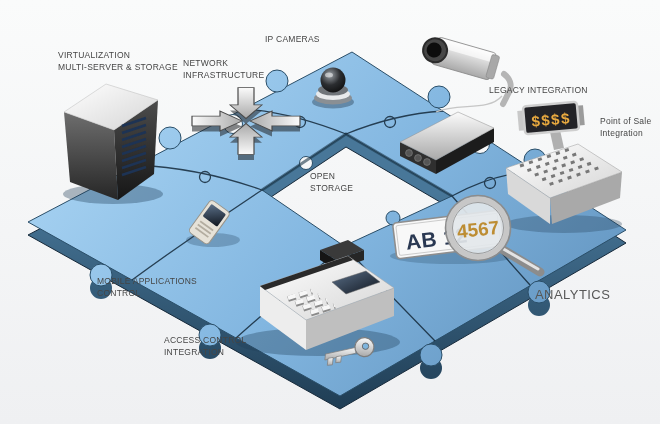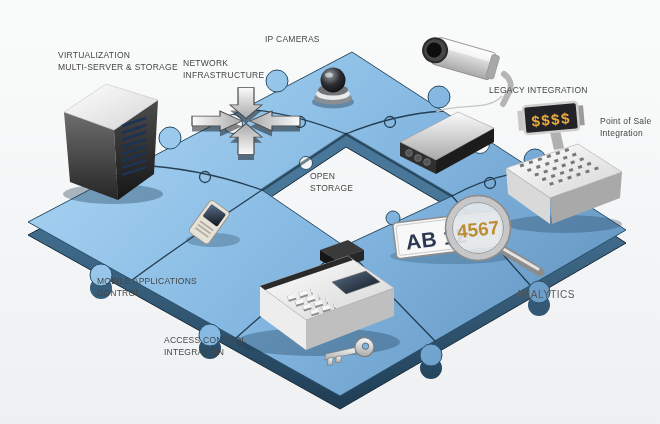--- a/index.html
+++ b/index.html
@@ -13,21 +13,21 @@
        color:#454545;letter-spacing:.25px;white-space:nowrap;}
   .lbl span{display:block;padding-left:16px;}
   #lbl-virtualization{left:42px;top:49px;}
   #lbl-network{left:167px;top:57px;}
   #lbl-ip-cameras{left:249px;top:33px;}
   #lbl-legacy{left:473px;top:84px;}
   #lbl-pos{left:584px;top:115px;}
   #lbl-open{left:294px;top:170px;}
   #lbl-mobile{left:81px;top:267px;margin-top:8px;}
   #lbl-access{left:148px;top:334px;}
-  #lbl-analytics{left:500px;top:289px;font-size:10px;letter-spacing:.45px;color:#585858;}
+  #lbl-analytics{left:519px;top:289px;font-size:13px;letter-spacing:.45px;color:#585858;}
 </style>
 </head>
 <body>
 
 <div id="stage">
 <svg width="660" height="424" viewBox="0 0 660 424">
   <defs>
     <linearGradient id="topBlue" gradientUnits="userSpaceOnUse" x1="120" y1="40" x2="520" y2="400">
       <stop offset="0" stop-color="#a9d4f3"></stop>
           <stop offset=".55" stop-color="#82b6e0"></stop>

